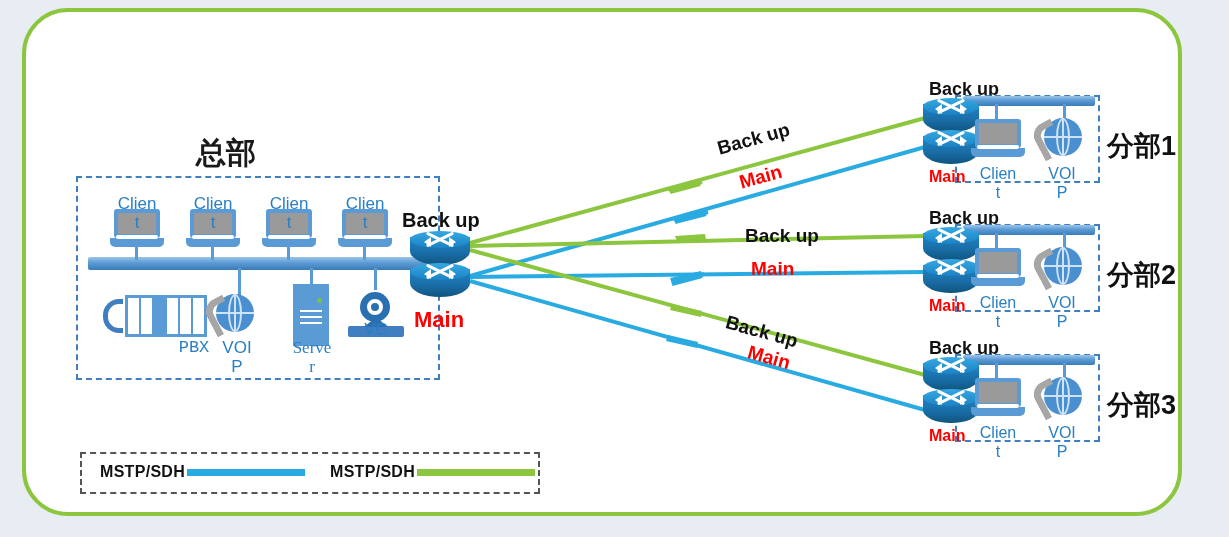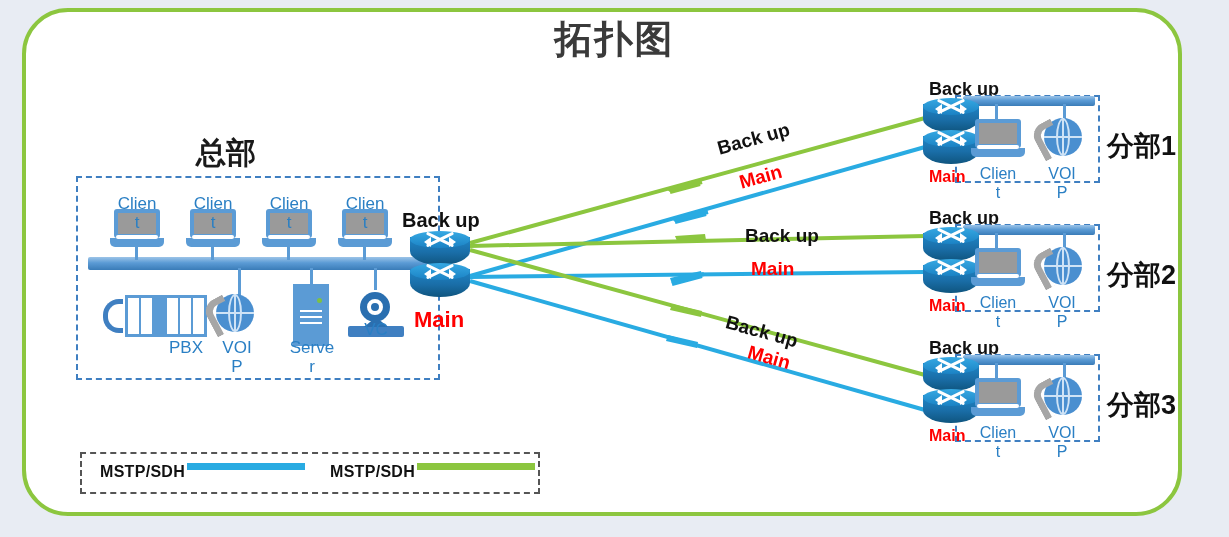--- a/index.html
+++ b/index.html
@@ -185,31 +185,30 @@
     transform-origin:left center;
   }
   .link-lbl.bk{color:#111;}
   .link-lbl.mn{color:#ff0000;}
 
   
   #links{position:absolute;left:0;top:0;width:1229px;height:537px;}
 
   
   #legend{left:80px;top:452px;width:460px;height:42px;background:#fff;}
-  .lg-item{position:absolute;display:flex;align-items:flex-start;}
+  .lg-item{position:absolute;display:flex;align-items:center;}
   .lg-text{font-size:16px;font-weight:bold;color:#111;letter-spacing:.3px;}
   .lg-line{display:inline-block;width:118px;height:7px;margin-left:2px;}
 </style>
 </head>
 <body>
 
 <div id="stage">
   <div class="card"></div>
 
-  <div class="title">拓扑图</div>
 
   <svg id="links" viewBox="0 0 1229 537">
     <defs>
       <filter id="sh" x="-20%" y="-20%" width="150%" height="150%">
         <feDropShadow dx="1.5" dy="1.5" stdDeviation="1.2" flood-color="#000" flood-opacity=".25"></feDropShadow>
       </filter>
     </defs>
 
     <line x1="470" y1="243" x2="925" y2="118" stroke="#8CC63F" stroke-width="4"></line>
     <polyline points="670,192 700,184 672,190 702,182" fill="none" stroke="#8CC63F" stroke-width="4"></polyline>
@@ -283,42 +282,42 @@
     <div class="handset"></div>
     <div class="rack">
       <i></i>
       <i></i>
       <i class="fill"></i>
       <i></i>
       <i></i>
       <i></i>
     </div>
   </div>
-  <div class="lbl-blue" style="left:156px;top:338px;width:60px;">PBX</div>
+  <div class="lbl-blue" style="left:164px;top:338px;width:60px;font-family:Liberation Mono, monospace;">PBX</div>
 
   <div class="stem" style="left:238px;top:268px;height:40px;"></div>
   <div class="globe" style="left:208px;top:294px;">
     <div class="ball">
         <span class="mer"></span>
       </div>
     <div class="phone"></div>
   </div>
   <div class="lbl-blue" style="left:209px;top:338px;width:56px;">VOI
 P</div>
 
   <div class="stem" style="left:310px;top:268px;height:17px;"></div>
   <div class="server" style="left:293px;top:284px;">
     <div class="led"></div>
     <div class="lines">
         <b></b>
         <b></b>
         <b></b>
       </div>
   </div>
-  <div class="lbl-blue" style="left:281px;top:338px;width:62px;">Serve
+  <div class="lbl-blue" style="left:281px;top:338px;width:62px;font-family:Liberation Serif, serif;">Serve
 r</div>
 
   <div class="stem" style="left:374px;top:268px;height:22px;"></div>
   <div class="vc" style="left:348px;top:288px;">
     <div class="cam"></div>
     <div class="neck"></div>
     <div class="stand"></div>
   </div>
   <div class="lbl-blue" style="left:352px;top:320px;width:48px;">VC</div>
 

